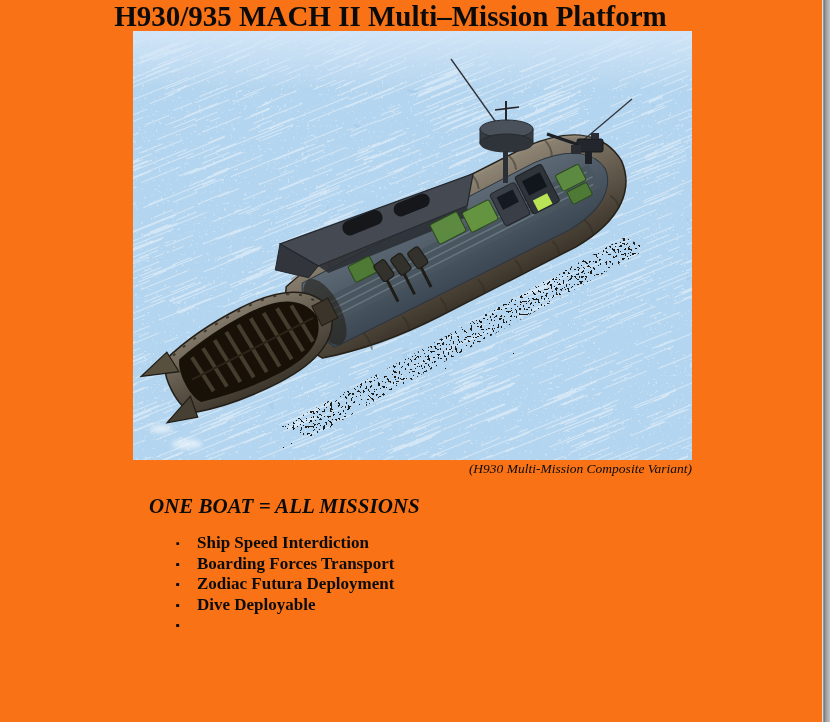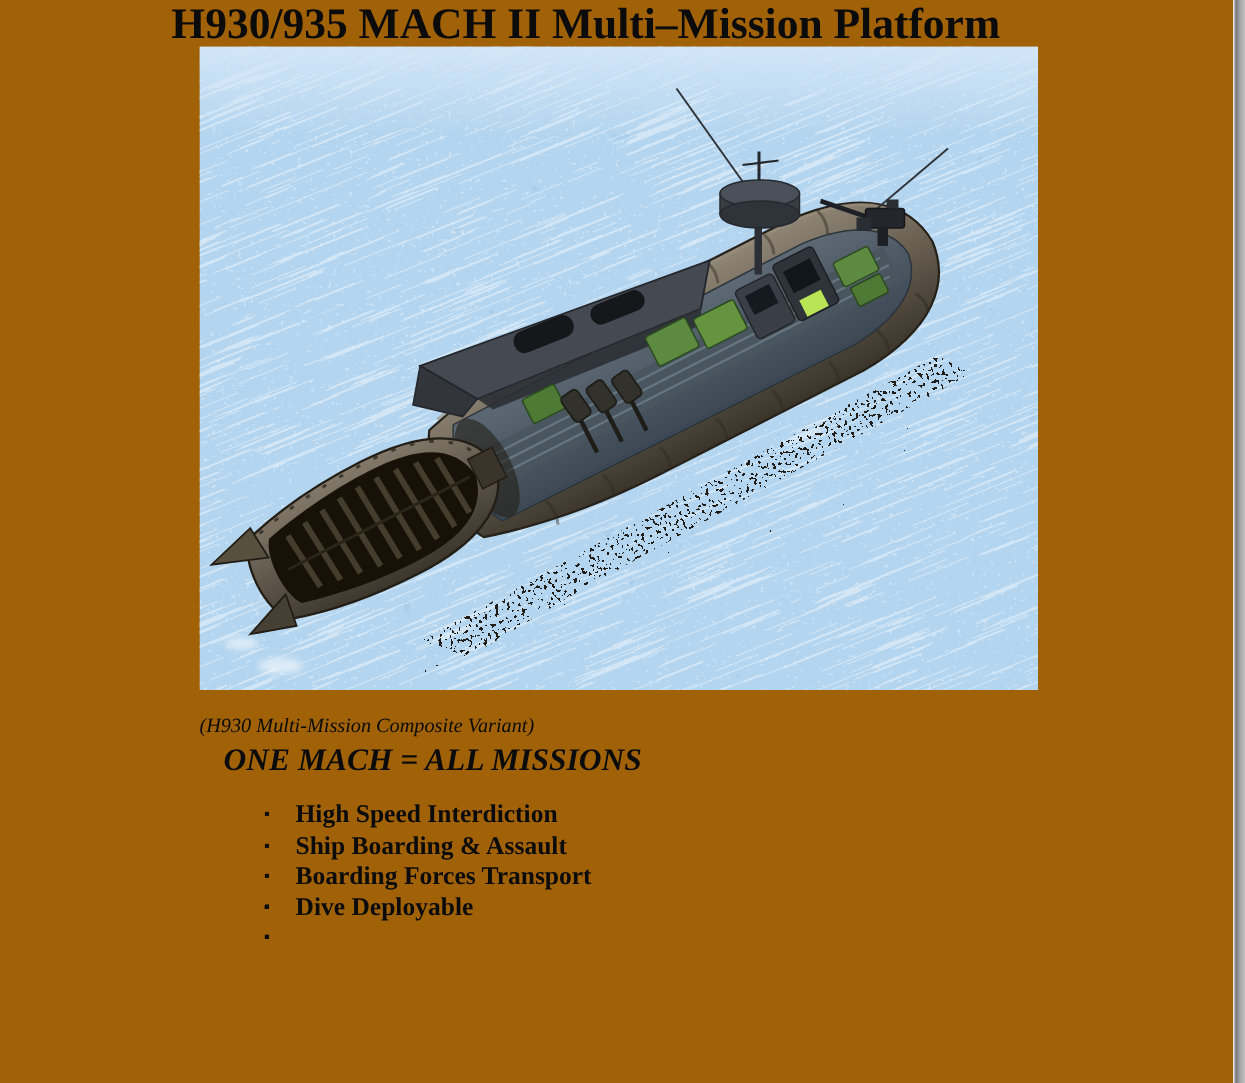--- a/index.html
+++ b/index.html
@@ -1,33 +1,33 @@
 <!DOCTYPE html>
 <html><head>
 <meta charset="utf-8">
 <style>
   html,body{margin:0;padding:0;}
   body{
     width:830px;height:722px;background:#ffffff;overflow:hidden;
     font-family:"Liberation Serif","DejaVu Serif",serif;color:#0b0b0b;
   }
-  .page{position:relative;width:830px;height:722px;background:#a16207;}
+  .page{position:relative;width:830px;height:722px;background:#f97316;}
   .window-border{
     position:absolute;top:0;right:0;width:8px;height:722px;
     background:linear-gradient(90deg,#fdfdfd 0px,#757575 2px,#9e9e9e 4px,#c2c2c2 8px);
   }
   h1.title{
     position:absolute;left:0;top:0;width:781px;margin:0;
     text-align:center;font-size:29px;font-weight:bold;line-height:32px;
     letter-spacing:0;
   }
   figure.boat-figure{position:absolute;left:133px;top:31px;margin:0;width:559px;}
   figure.boat-figure svg{display:block;}
   figcaption.caption{
-    width:559px;text-align:left;margin-top:16px;
+    width:559px;text-align:right;margin-top:1px;
     font-style:italic;font-size:13.5px;line-height:15px;
   }
   h2.heading{
     position:absolute;left:149px;top:493px;margin:0;
     font-size:21px;font-weight:bold;font-style:italic;line-height:26px;
   }
   ul.missions{
     position:absolute;left:176px;top:533px;margin:0;padding:0;list-style:none;
   }
   ul.missions li{
@@ -251,28 +251,28 @@
 
         <g fill="#ffffff" opacity="0.55" filter="url(#soft)">
           <ellipse cx="28" cy="398" rx="11" ry="4"></ellipse>
           <ellipse cx="54" cy="413" rx="15" ry="5"></ellipse>
         </g>
       </g>
     </svg>
     <figcaption class="caption">(H930 Multi-Mission Composite Variant)</figcaption>
   </figure>
 
-  <h2 class="heading">ONE MACH = ALL MISSIONS</h2>
+  <h2 class="heading">ONE BOAT = ALL MISSIONS</h2>
 
   <ul class="missions">
-    <li><span class="blt">▪</span><span>High Speed Interdiction</span></li>
-    <li><span class="blt">▪</span><span>Ship Boarding &amp; Assault</span></li>
+    <li><span class="blt">▪</span><span>Ship Speed Interdiction</span></li>
+    <li><span class="blt">▪</span></li>
     <li><span class="blt">▪</span><span>Boarding Forces Transport</span></li>
     <li><span class="blt">▪</span></li>
-    <li><span class="blt">▪</span></li>
+    <li><span class="blt">▪</span><span>Zodiac Futura Deployment</span></li>
     <li><span class="blt">▪</span></li>
     <li><span class="blt">▪</span><span>Dive Deployable</span></li>
     <li><span class="blt">▪</span></li>
     <li><span class="blt">▪</span></li>
   </ul>
 
   <div class="window-border"></div>
 </div>
 
 </body></html>

